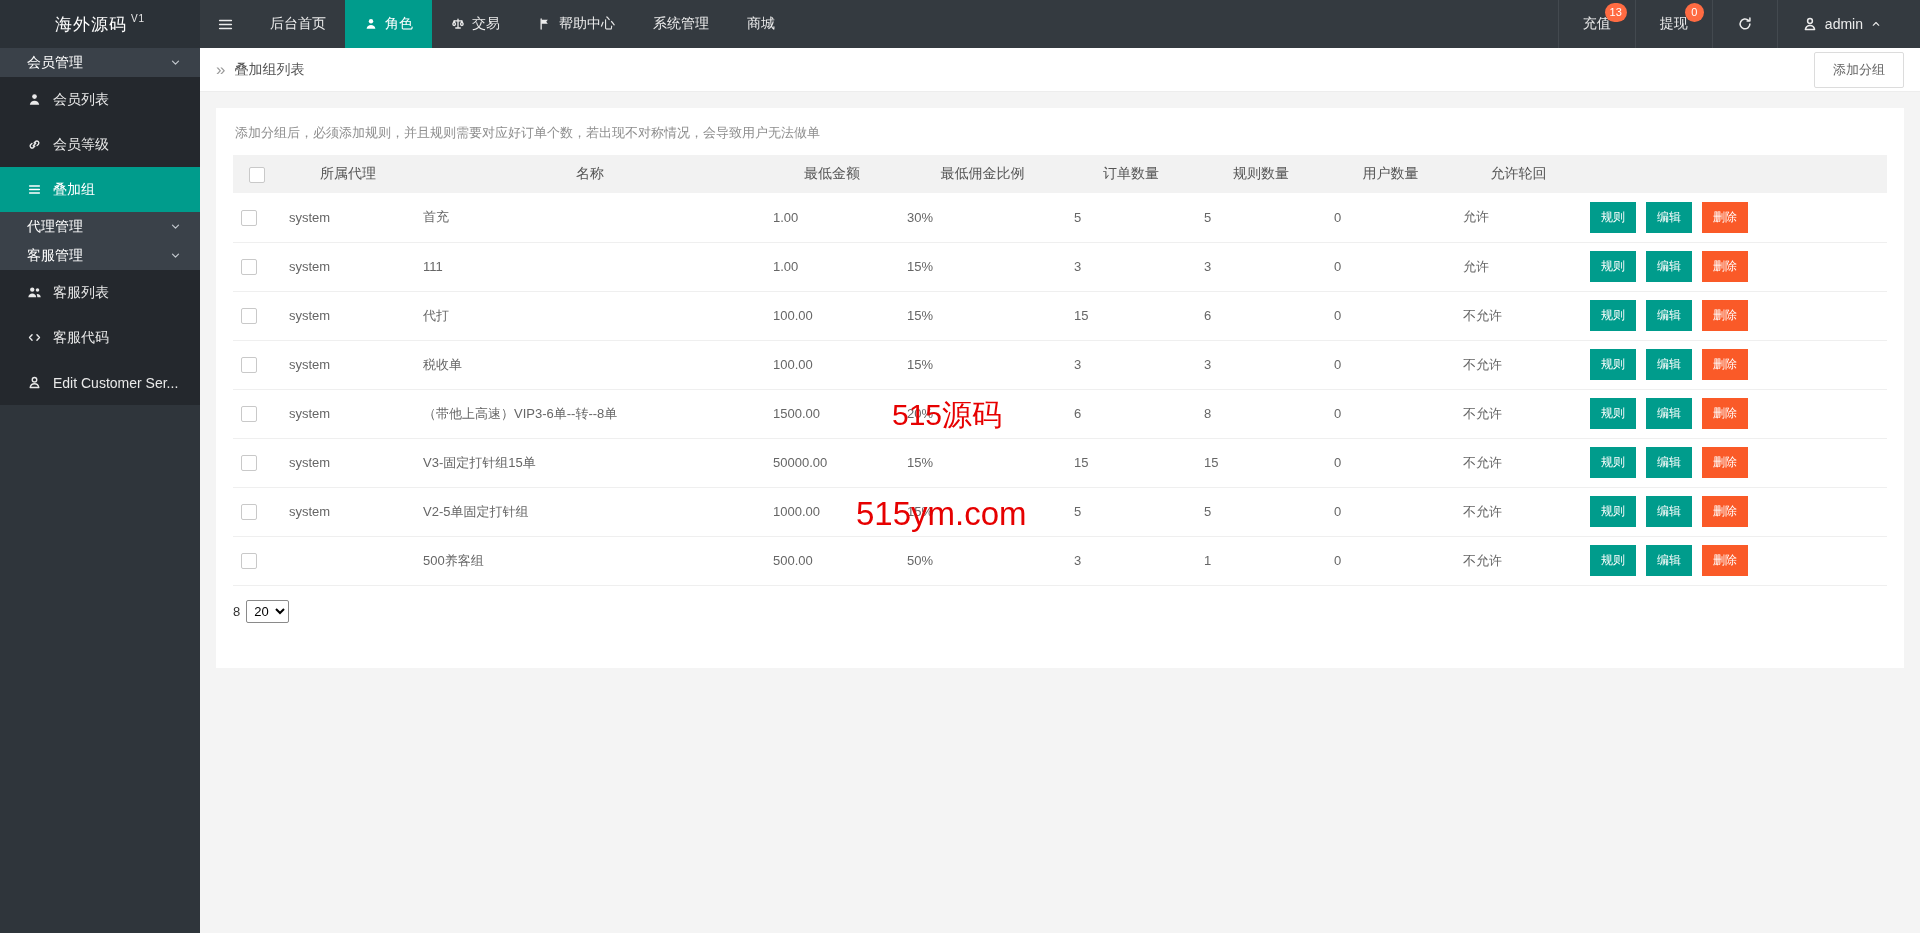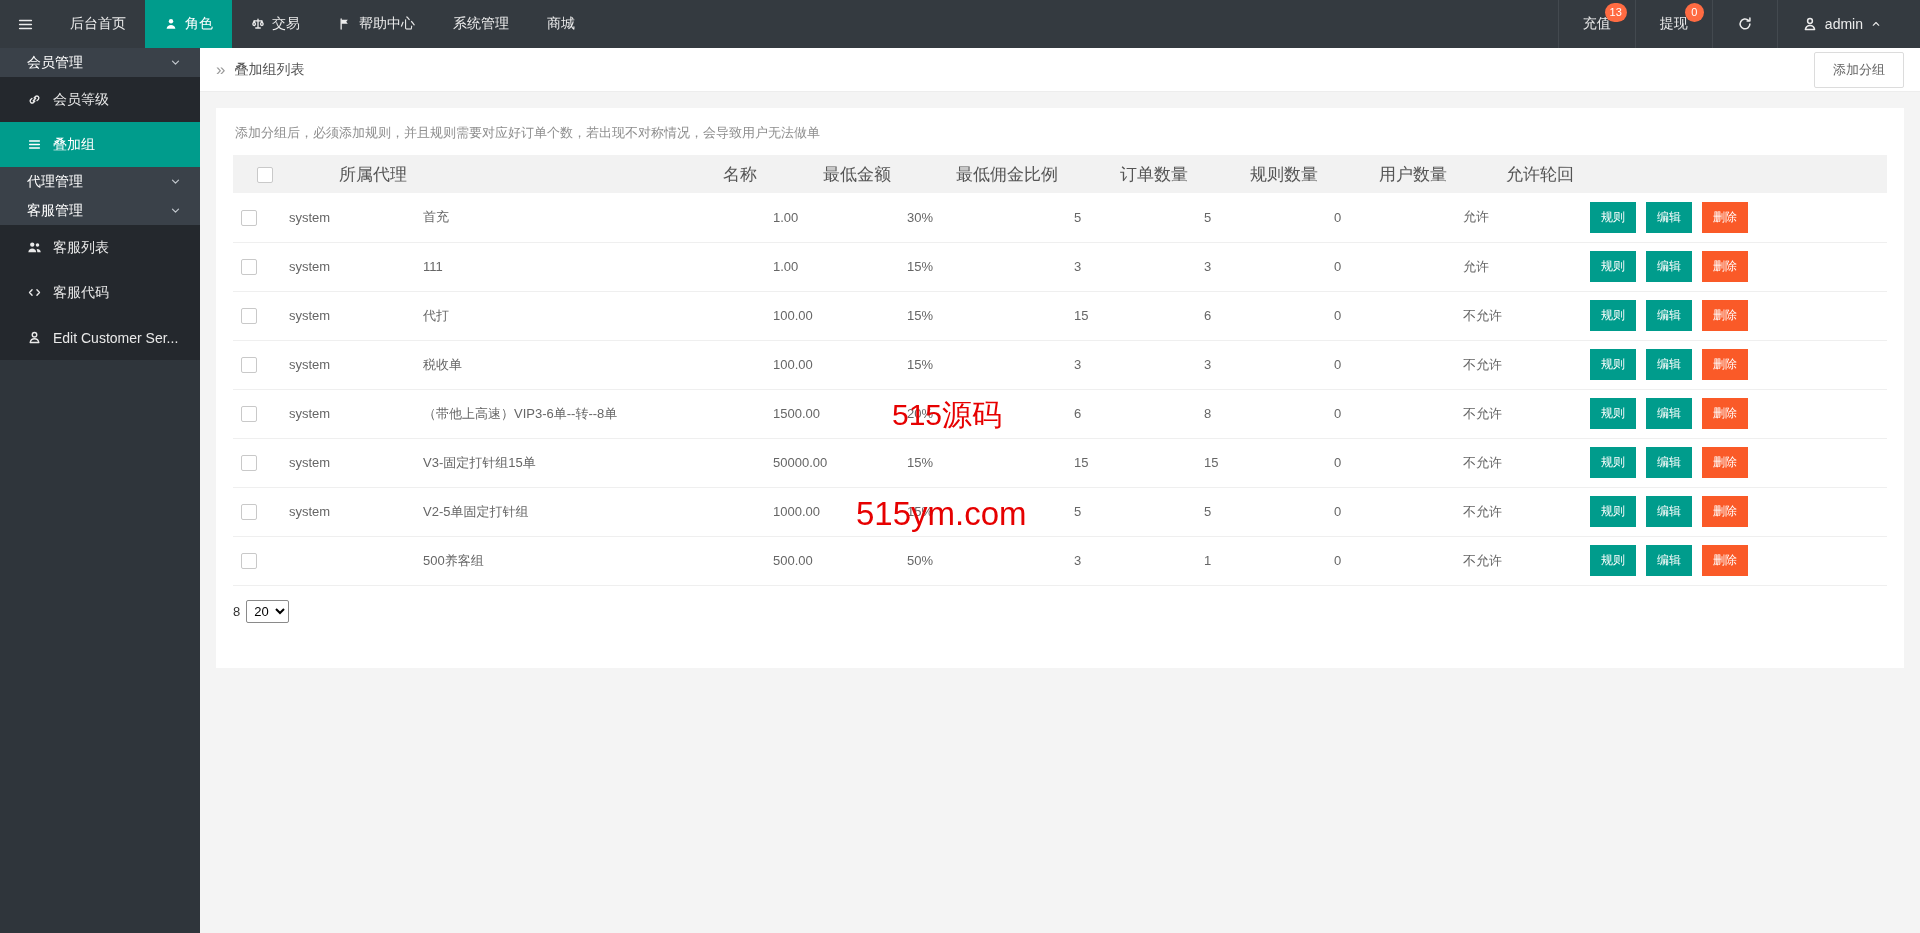--- a/index.html
+++ b/index.html
@@ -43,22 +43,22 @@
   .crumb-icon{color:#9a9a9a;font-size:17px;margin-right:9px;line-height:1}
   .crumb-text{color:#555;font-size:14px}
   .add-btn{margin-left:auto;background:#fff;border:1px solid #dcdcdc;border-radius:2px;
     color:#666;font-size:13px;padding:8px 18px;cursor:pointer;
     font-family:Liberation Mono, monospace}
 
   .card{margin:16px;background:#fff;padding:0 17px 26px;min-height:560px}
   .notice{color:#8e8e8e;font-size:13px;padding:16px 2px 13px}
 
   table{width:100%;border-collapse:collapse;table-layout:fixed}
-  thead th{background:#f2f2f2;font-weight:normal;text-align:right;color:#555;
-    font-size:17px;height:38px;padding:0 8px}
+  thead th{background:#f2f2f2;font-weight:normal;text-align:center;color:#555;
+    font-size:14px;height:38px;padding:0 8px}
   tbody td{height:49px;border-bottom:1px solid #efefef;color:#666;font-size:13px;
     padding:0 8px;overflow:hidden;white-space:nowrap;text-overflow:ellipsis}
   .cbx{width:16px;height:16px;border:1px solid #c9c9c9;border-radius:2px;background:#fff;
     cursor:pointer;display:inline-block;vertical-align:middle}
   .btn{display:inline-block;border:none;color:#fff;font-size:12px;padding:7px 11px;
     border-radius:0;margin-right:10px;cursor:pointer;
     font-family:"Liberation Sans","DejaVu Sans",sans-serif}
   .btn.teal{background:var(--accent)}
   .btn.orange{background:var(--danger)}
 
@@ -67,20 +67,24 @@
     background:#fff;height:23px;font-family:"Liberation Sans","DejaVu Sans",sans-serif}
 
   .watermark{position:absolute;color:var(--wm);font-weight:normal;z-index:30;pointer-events:none;line-height:1}
   .wm1{left:892px;top:400px;font-size:30px}
   .wm2{left:856px;top:497px;font-size:33px}
 </style>
 </head>
 <body>
 
 <div class="navbar">
+  <div class="logo">
+    <span>海外源码</span>
+    <span class="sup">V1</span>
+  </div>
   <div class="nav-item nav-toggle">
     <span class="icon">
         <svg viewBox="0 0 16 16" width="17" height="17">
           <path d="M2.5 4.2h11M2.5 8h11M2.5 11.8h11" fill="none" stroke="currentColor" stroke-width="1.5" stroke-linecap="round" stroke-linejoin="round"></path>
         </svg>
       </span>
   </div>
   <div style="display:flex;align-items:stretch">
       <div class="nav-item">
         <span>后台首页</span>
@@ -154,20 +158,29 @@
 </div>
 
 <div class="sidebar">
     <div class="side-group">
       <span class="lbl">会员管理</span>
       <span class="icon">
         <svg viewBox="0 0 16 16" width="13" height="13">
           <path d="M4.3 6.3 8 10l3.7-3.7" fill="none" stroke="currentColor" stroke-width="1.5" stroke-linecap="round" stroke-linejoin="round"></path>
         </svg>
       </span>
+    </div>
+    <div class="side-item">
+      <span class="icon">
+        <svg viewBox="0 0 16 16" width="15" height="15">
+          <circle cx="8" cy="4.9" r="2.5" fill="currentColor"></circle>
+          <path d="M3 13.5c.4-2.9 2.4-4.3 5-4.3s4.6 1.4 5 4.3z" fill="currentColor"></path>
+        </svg>
+      </span>
+      <span class="lbl">会员列表</span>
     </div>
     <div class="side-item">
       <span class="icon">
         <svg viewBox="0 0 16 16" width="15" height="15">
           <path d="M6.7 9.3l2.6-2.6M5.3 6.8 3.8 8.3a2.15 2.15 0 0 0 3 3l1.5-1.5M10.7 9.2l1.5-1.5a2.15 2.15 0 0 0-3-3L7.7 6.2" fill="none" stroke="currentColor" stroke-width="1.5" stroke-linecap="round" stroke-linejoin="round"></path>
         </svg>
       </span>
       <span class="lbl">会员等级</span>
     </div>
     <div class="side-item active">

